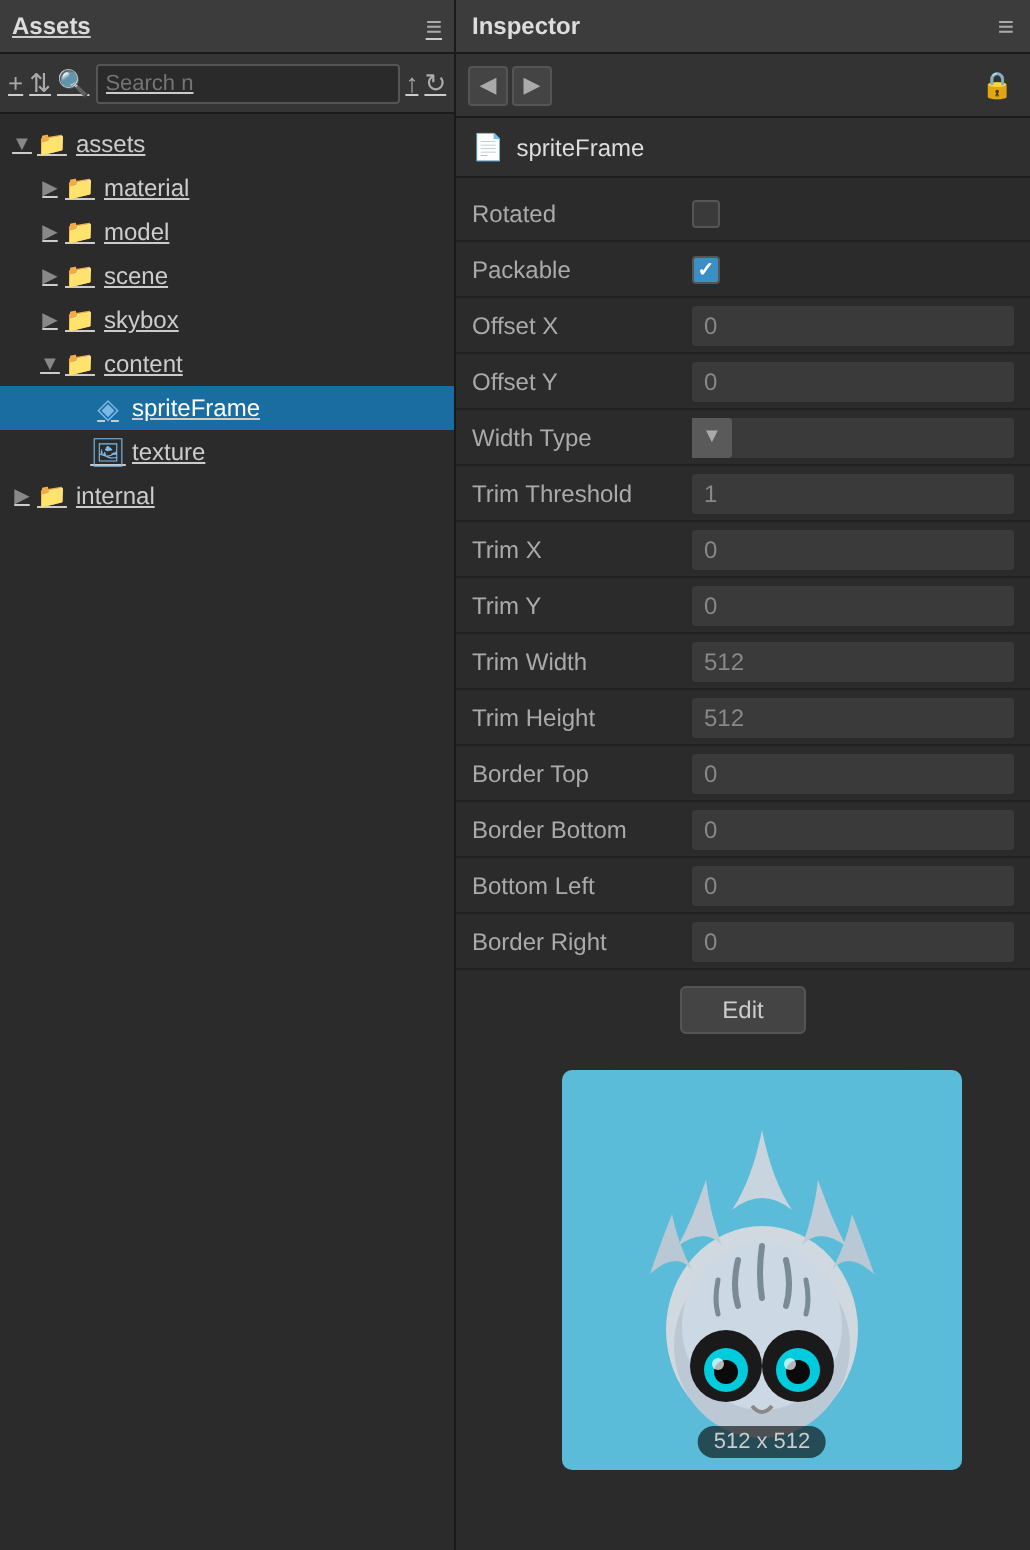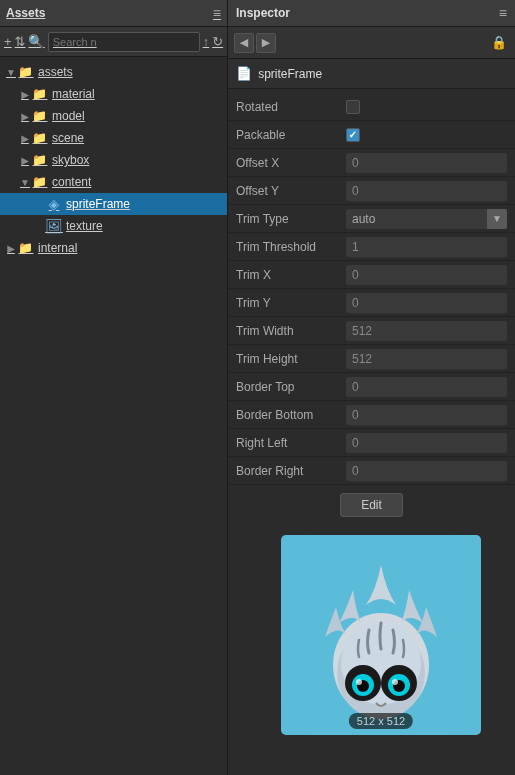--- a/index.html
+++ b/index.html
@@ -467,24 +467,23 @@
     </div>
 
     <div class="prop-row">
       <span class="prop-label">Offset Y</span>
       <div class="prop-value">
         <input class="prop-input" type="text" value="0" style="">
       </div>
     </div>
 
     <div class="prop-row">
-      <span class="prop-label">Trim Type</span>
+      <span class="prop-label">Width Type</span>
       <div class="prop-value">
         <div class="dropdown-container">
-          <span class="dropdown-value">auto</span>
           <span class="dropdown-arrow">▼</span>
         </div>
       </div>
     </div>
 
     <div class="prop-row">
       <span class="prop-label">Trim Threshold</span>
       <div class="prop-value">
         <input class="prop-input" type="text" value="1" style="">
       </div>
@@ -526,21 +525,21 @@
     </div>
 
     <div class="prop-row">
       <span class="prop-label">Border Bottom</span>
       <div class="prop-value">
         <input class="prop-input" type="text" value="0" style="">
       </div>
     </div>
 
     <div class="prop-row">
-      <span class="prop-label">Right Left</span>
+      <span class="prop-label">Bottom Left</span>
       <div class="prop-value">
         <input class="prop-input" type="text" value="0" style="">
       </div>
     </div>
 
     <div class="prop-row">
       <span class="prop-label">Border Right</span>
       <div class="prop-value">
         <input class="prop-input" type="text" value="0" style="">
       </div>

